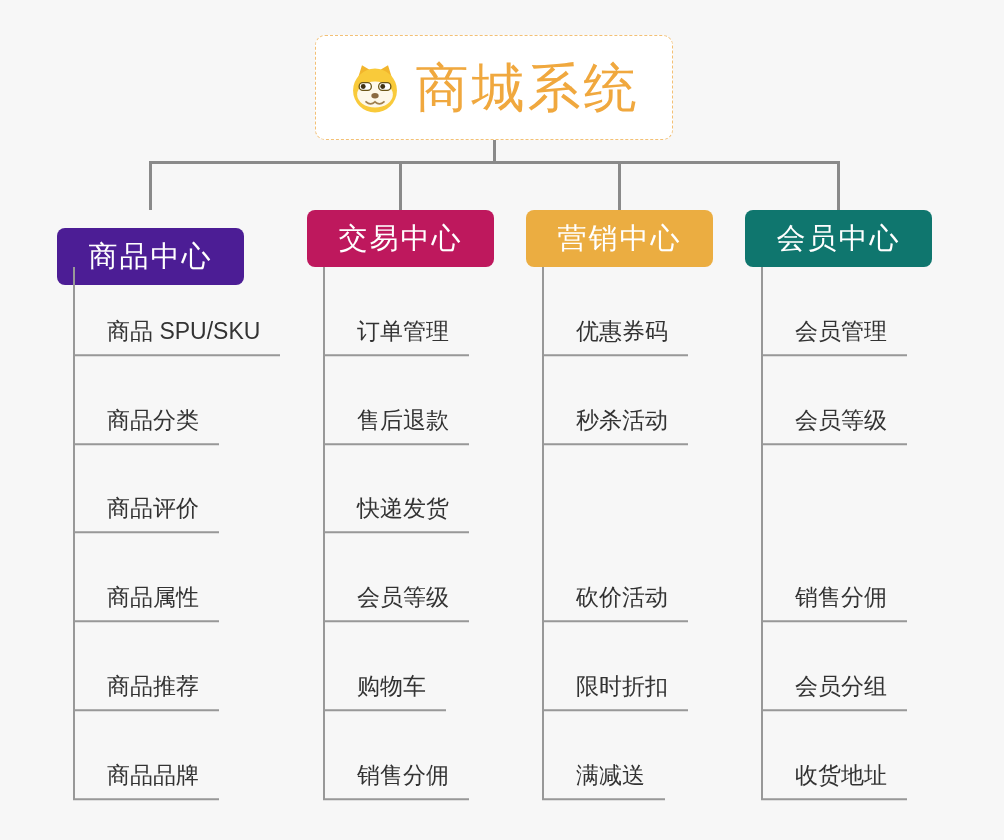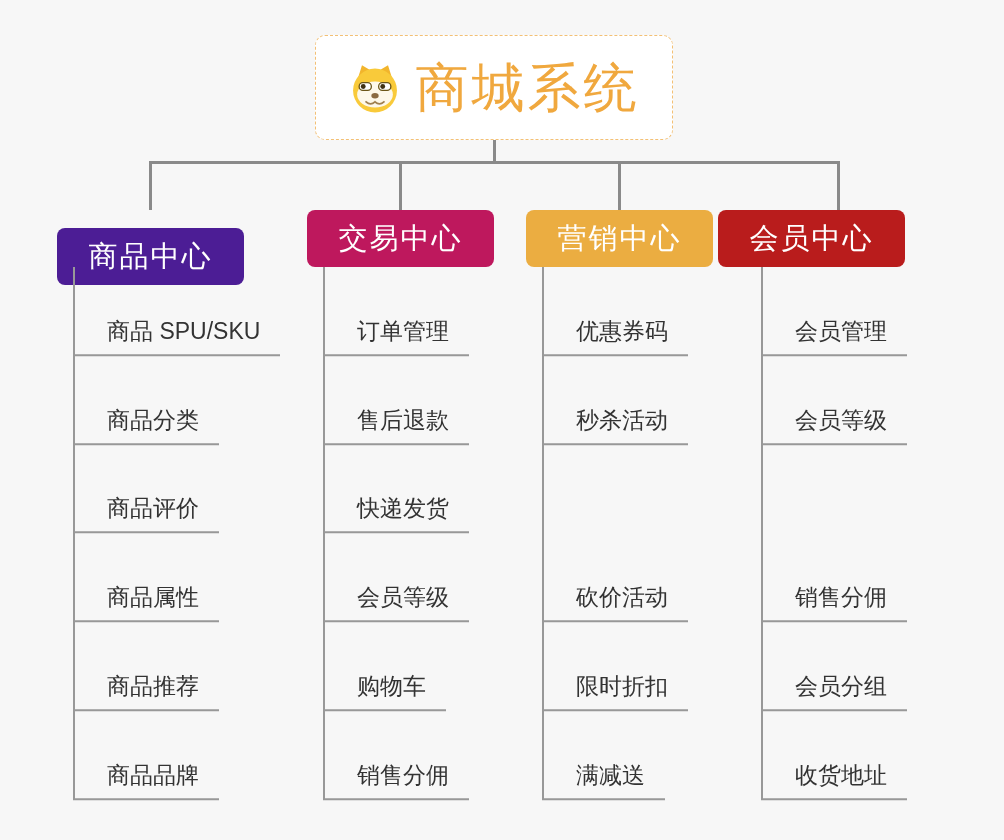--- a/index.html
+++ b/index.html
@@ -80,21 +80,21 @@
     <div class="child-node" style="left: 323px; top: 800px;">销售分佣</div>
     <div class="branch-header" style="left: 526px; top: 210px; width: 187px; height: 57px; background: rgb(235, 173, 65);">
       <span>营销中心</span>
     </div>
     <div class="col-line" style="left: 542px; top: 267px; width: 2px; height: 533px;"></div>
     <div class="child-node" style="left: 542px; top: 356px;">优惠券码</div>
     <div class="child-node" style="left: 542px; top: 445px;">秒杀活动</div>
     <div class="child-node" style="left: 542px; top: 622px;">砍价活动</div>
     <div class="child-node" style="left: 542px; top: 711px;">限时折扣</div>
     <div class="child-node" style="left: 542px; top: 800px;">满减送</div>
-    <div class="branch-header" style="left: 718px; top: 210px; width: 187px; height: 57px; background: #b91c1c;">
+    <div class="branch-header" style="left: 745px; top: 210px; width: 187px; height: 57px; background: #0f766e;">
       <span>会员中心</span>
     </div>
     <div class="col-line" style="left: 761px; top: 267px; width: 2px; height: 533px;"></div>
     <div class="child-node" style="left: 761px; top: 356px;">会员管理</div>
     <div class="child-node" style="left: 761px; top: 445px;">会员等级</div>
     <div class="child-node" style="left: 761px; top: 622px;">销售分佣</div>
     <div class="child-node" style="left: 761px; top: 711px;">会员分组</div>
     <div class="child-node" style="left: 761px; top: 800px;">收货地址</div>
   </div>
 

